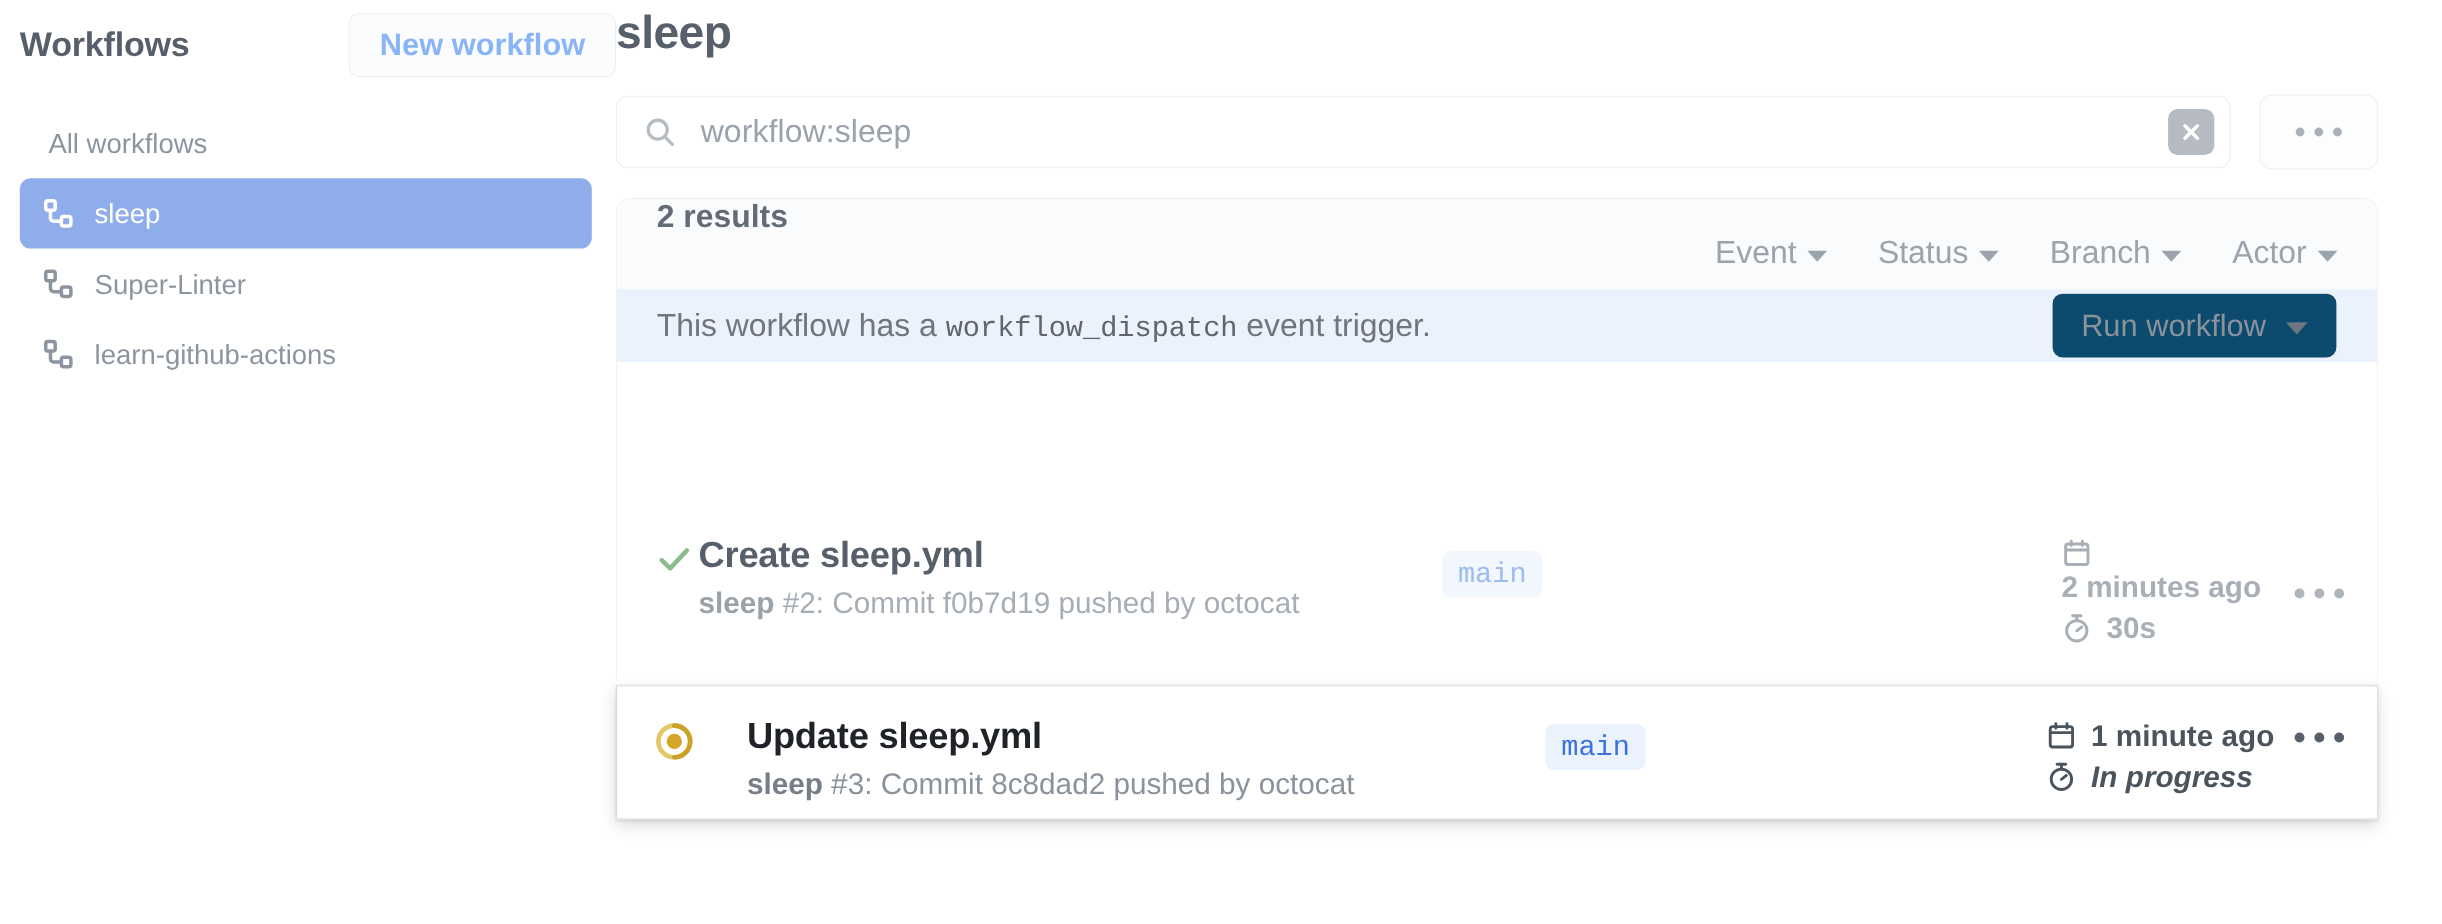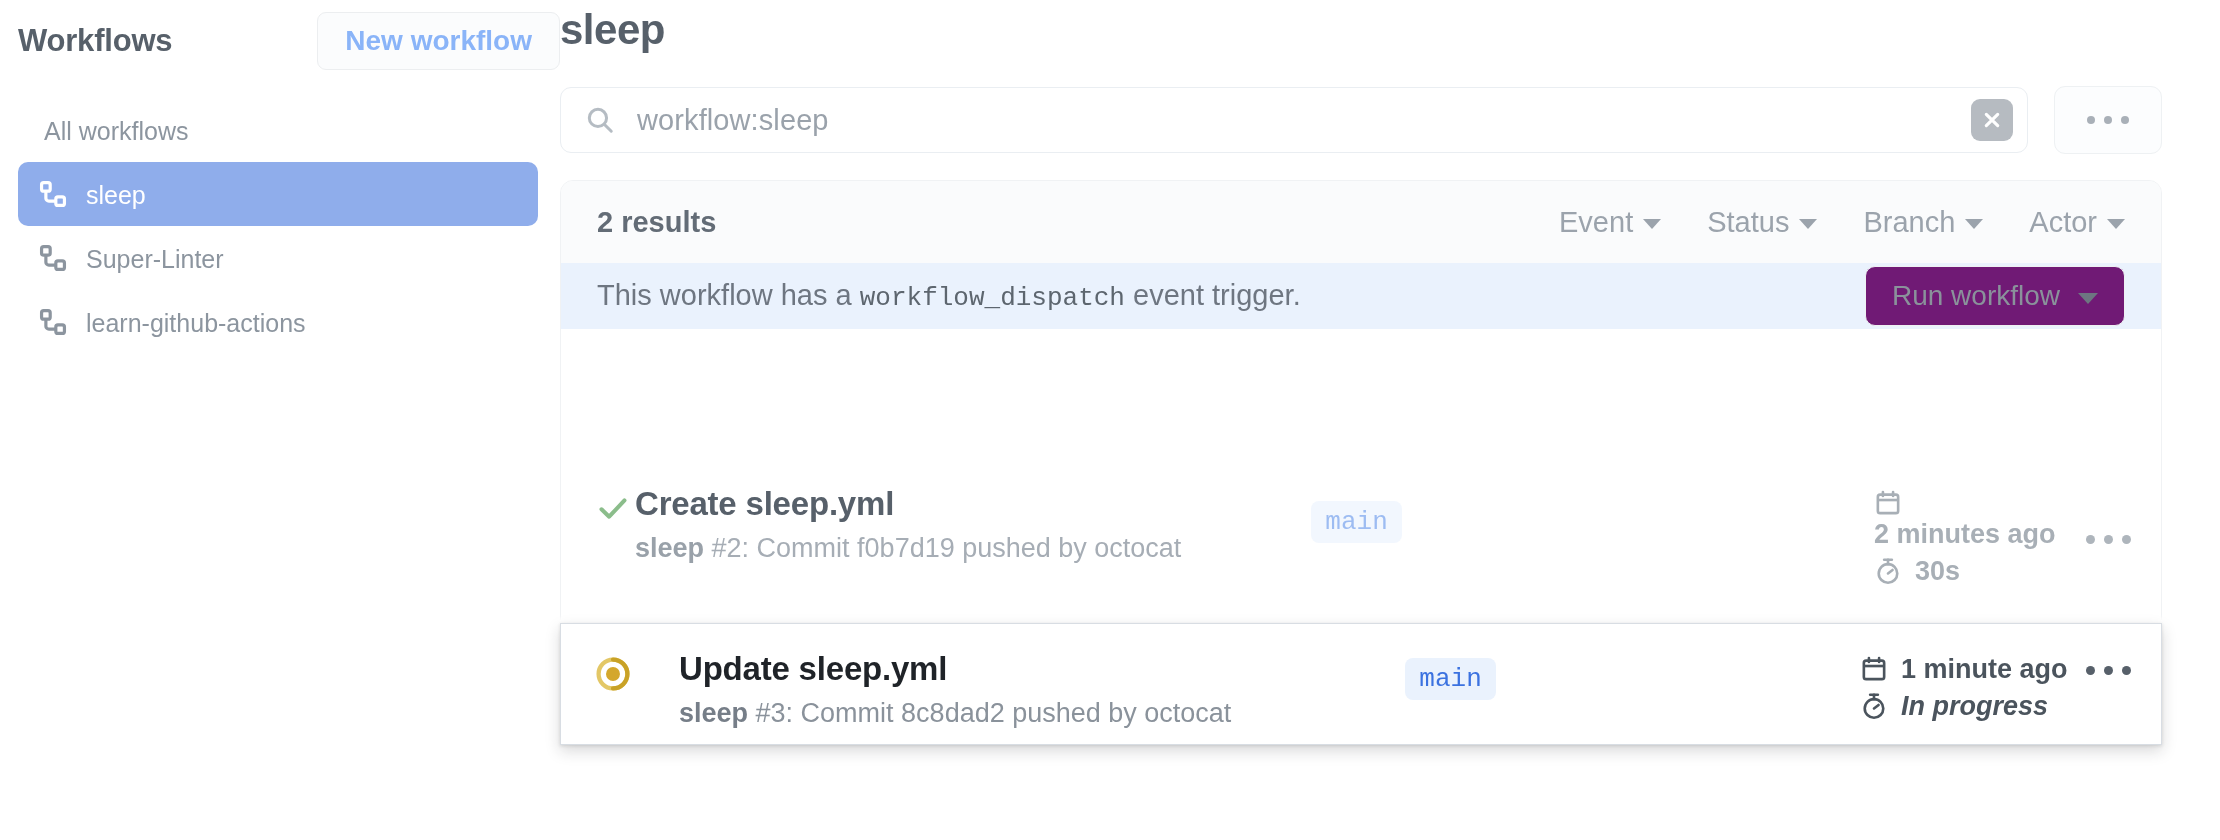--- a/index.html
+++ b/index.html
@@ -168,23 +168,24 @@
     border-radius: 13px;
     background: #ffffff;
     overflow: visible;
     position: relative;
   }
   .runs-header {
     background: #fafbfc;
     border-radius: 12px 12px 0 0;
     height: 82px;
     display: flex;
-    align-items: center;
+    align-items: flex-start;
     padding: 0 36px;
     box-sizing: border-box;
+    flex-direction: column;
   }
   .results-count {
     font-size: 29px;
     font-weight: bold;
     color: #636c76;
   }
   .filters {
     margin-left: auto;
     display: flex;
     align-items: center;
@@ -219,21 +220,21 @@
     font-size: 29px;
     color: #6e7681;
   }
   .dispatch-text code {
     font-family: "Liberation Mono", monospace;
     font-size: 26px;
     color: #5d666f;
   }
   .run-workflow-btn {
     margin-left: auto;
-    background: #701a75;
+    background: #0c4a6e;
     border: 1px solid #eef1f3;
     border-radius: 10px;
     height: 60px;
     padding: 0 26px;
     display: flex;
     align-items: center;
     gap: 18px;
     font-size: 28px;
     color: #8a929b;
     cursor: pointer;

